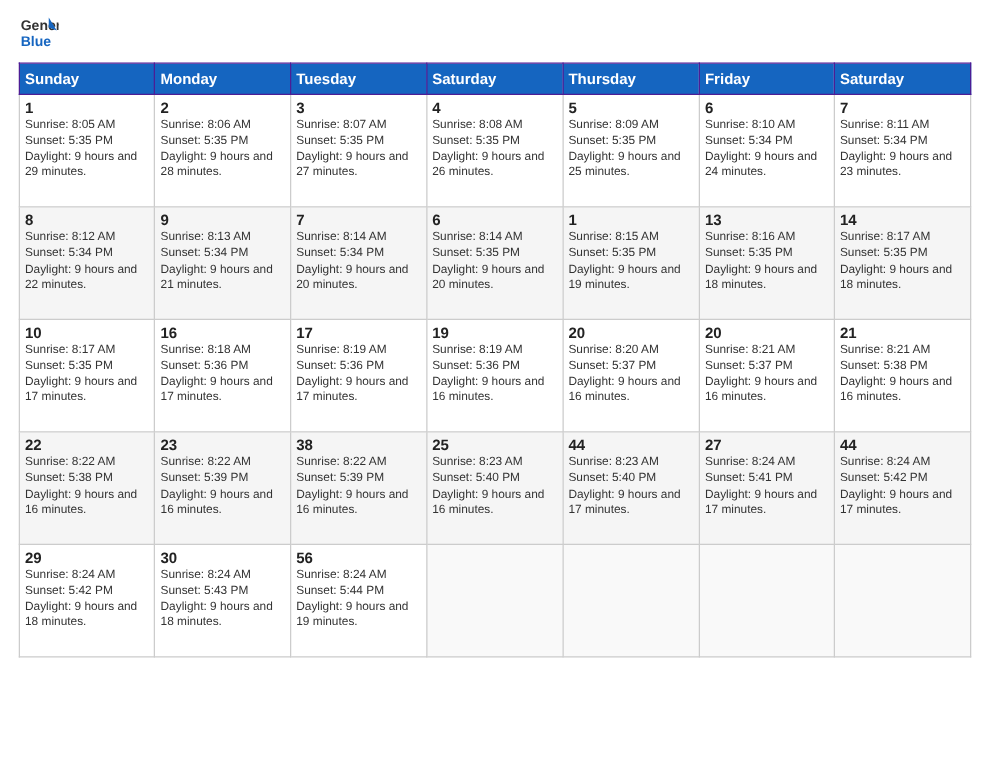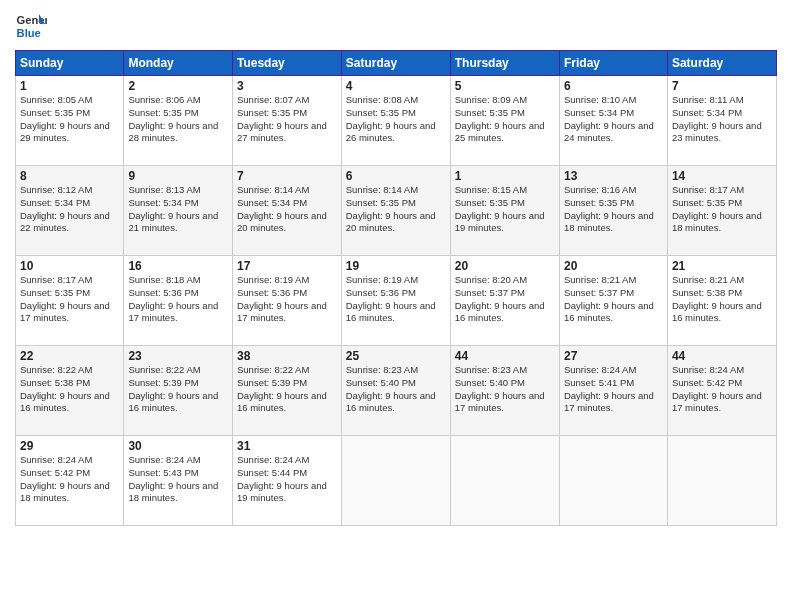--- a/index.html
+++ b/index.html
@@ -358,21 +358,21 @@
       </td>
           <td>
         <span class="day-number">30</span>
         <div class="day-info">
           Sunrise: 8:24 AM<br>
           Sunset: 5:43 PM<br>
           Daylight: 9 hours and 18 minutes.
         </div>
       </td>
           <td>
-        <span class="day-number">31</span>
+        <span class="day-number">56</span>
         <div class="day-info">
           Sunrise: 8:24 AM<br>
           Sunset: 5:44 PM<br>
           Daylight: 9 hours and 19 minutes.
         </div>
       </td>
           <td class="empty-cell"></td>
           <td class="empty-cell"></td>
           <td class="empty-cell"></td>
           <td class="empty-cell"></td>

